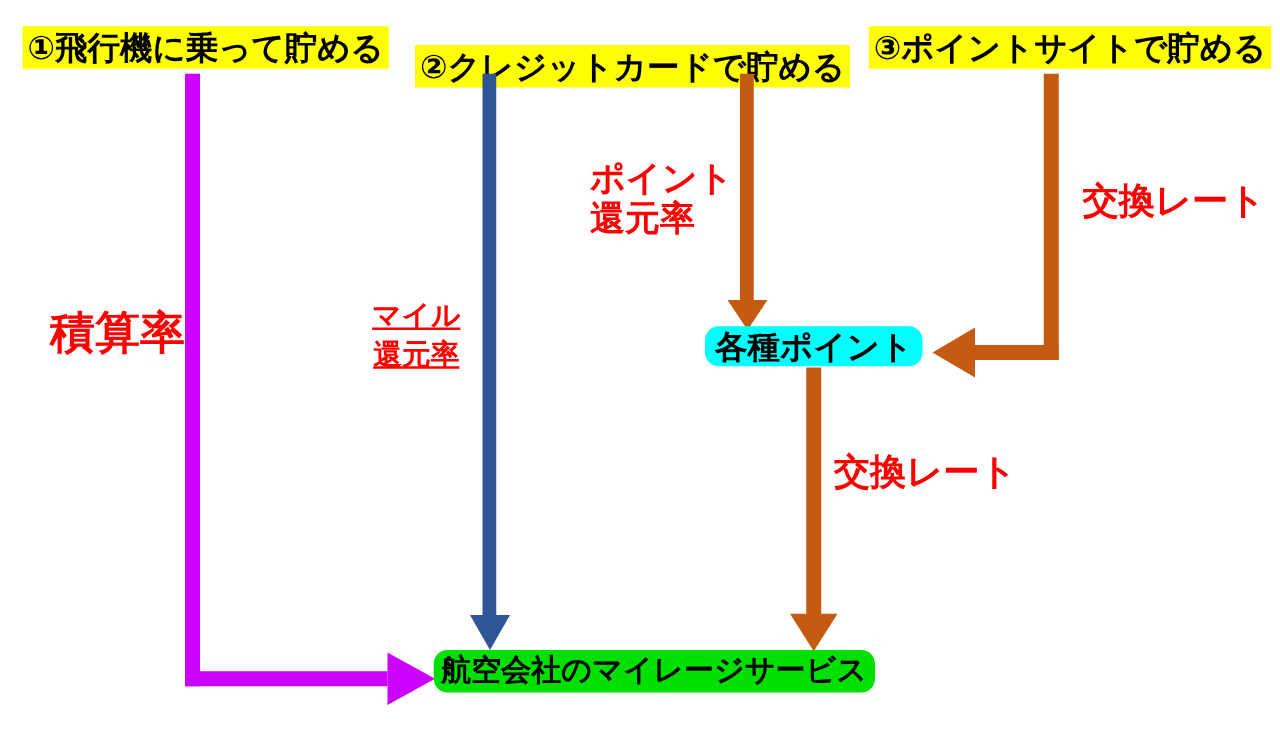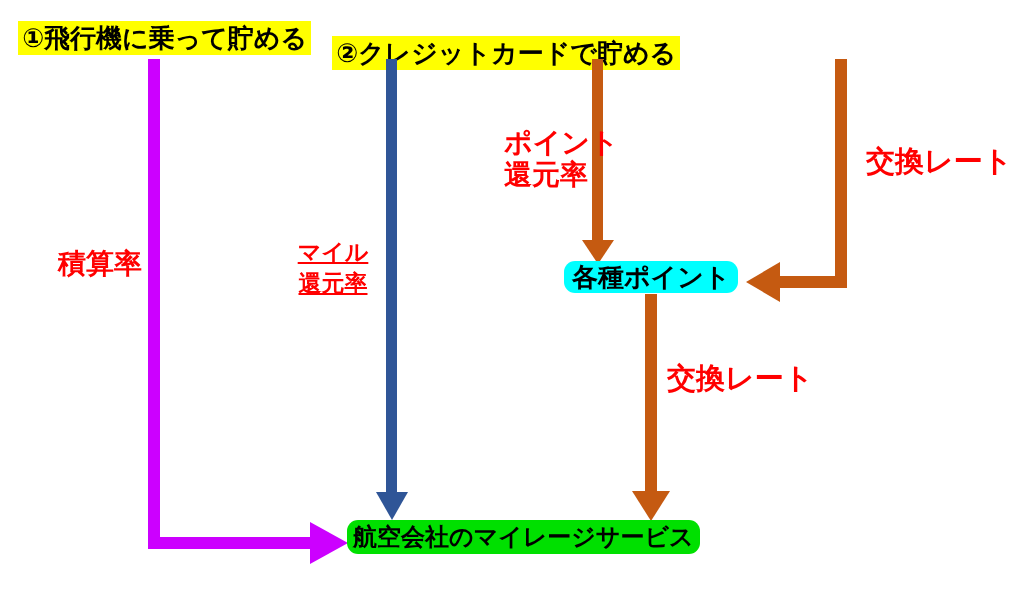--- a/index.html
+++ b/index.html
@@ -53,23 +53,23 @@
     padding: 0 6px;
   }
 
   
   .edge-label {
     position: absolute;
     color: var(--color-label-red);
     font-weight: bold;
     white-space: nowrap;
   }
-  #label-accrual    { left: 40px;  top: 251px; width: 102px; text-align: right;  font-size: 28px; line-height: 30px; font-family: Liberation Mono, monospace; }
+  #label-accrual    { left: 40px;  top: 251px; width: 102px; text-align: right;  font-size: 36px; line-height: 30px; }
   #label-mile       { left: 285px; top: 237px; width: 96px;  text-align: center; font-size: 23px; line-height: 31px; text-decoration: underline; }
-  #label-pointrate  { left: 472px; top: 127px; text-align: left; font-size: 28px; line-height: 32px; margin-left: 32px; }
+  #label-pointrate  { left: 472px; top: 127px; text-align: left; font-size: 28px; line-height: 32px; }
   #label-exch-right { left: 866px; top: 145px; font-size: 29px; line-height: 32px; }
   #label-exch-mid   { left: 667px; top: 362px; font-size: 29px; line-height: 32px; }
 
   
   .seg { position: absolute; }
   .tri { position: absolute; width: 0; height: 0; }
 
   
   #magenta-v { left: 148px; top: 59px;  width: 12px;  height: 490px; background: var(--color-magenta); }
   #magenta-h { left: 148px; top: 537px; width: 162px; height: 12px;  background: var(--color-magenta); }
@@ -102,20 +102,21 @@
     border-left: 19px solid transparent; border-right: 19px solid transparent;
     border-top: 30px solid var(--color-orange); }
 </style>
 </head>
 <body>
 
 <div class="canvas">
 
   <div class="heading" id="h1">①飛行機に乗って貯める</div>
   <div class="heading" id="h2">②クレジットカードで貯める</div>
+  <div class="heading" id="h3">③ポイントサイトで貯める</div>
 
   <div class="seg" id="magenta-v"></div>
   <div class="seg" id="magenta-h"></div>
   <div class="tri" id="magenta-head"></div>
 
   <div class="seg" id="blue-v"></div>
   <div class="tri" id="blue-head"></div>
 
   <div class="seg" id="orange1-v"></div>
   <div class="tri" id="orange1-head"></div>

